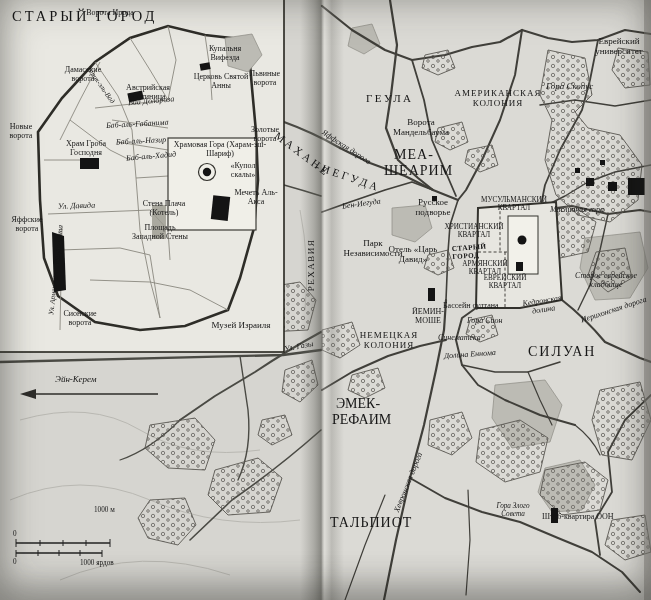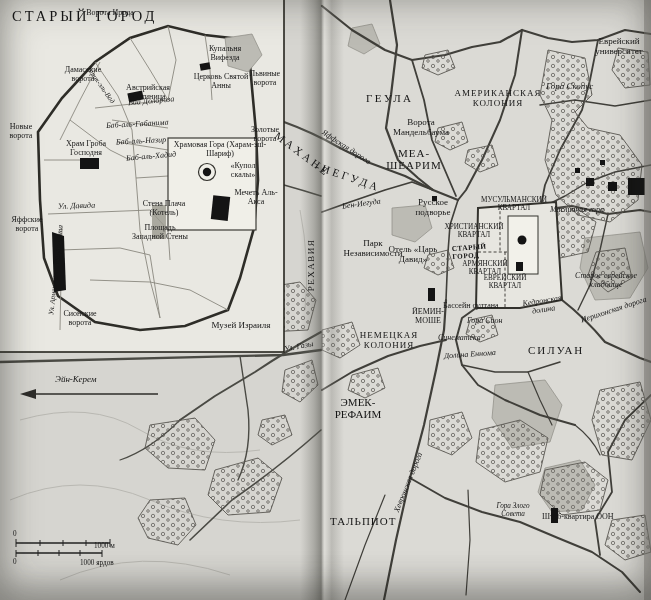--- a/index.html
+++ b/index.html
@@ -17,21 +17,21 @@
   .lbl{
     position:absolute;font-size:8px;line-height:1.12;color:#161616;
     white-space:normal;z-index:5;
   }
   .c{text-align:center}
   .it{font-style:italic}
   .b{font-weight:bold}
   .s7{font-size:7.2px}
   .s8{font-size:8px}
   .s9{font-size:9px}
-  .s10{font-size:11px}
+  .s10{font-size:14px}
   .s11{font-size:11px}
   .s12{font-size:11px;letter-spacing:2.5px}
   .ls1{letter-spacing:1px}
   .ls2{letter-spacing:2px}
   .title-inset{font-size:14.5px;letter-spacing:3px;}
   .title-city{font-size:20px;letter-spacing:4px;}
   .rot{transform-origin:50% 50%;}
 </style>
 </head>
 <body>
@@ -263,21 +263,21 @@
 <div class="lbl it rot c" style="left:0px;top:266px;width:112px;transform:rotate(-84deg);font-size:7.2px;">Ул. Армянского патриархата</div>
 <div class="lbl c" style="left:52px;top:310px;width:56px;">Сионские ворота</div>
 
 <div class="lbl s11 rot" style="left:268px;top:152px;width:80px;transform:rotate(37deg);letter-spacing:3px;">МАХАНЕ</div>
 <div class="lbl s11 rot" style="left:314px;top:172px;width:76px;transform:rotate(19deg);letter-spacing:3px;">-ИЕГУДА</div>
 <div class="lbl s9 rot c" style="left:280px;top:260px;width:62px;transform:rotate(-90deg);letter-spacing:1.5px;">РЕХАВИЯ</div>
 <div class="lbl c s9" style="left:210px;top:320px;width:62px;">Музей Израиля</div>
 <div class="lbl it rot" style="left:284px;top:341px;width:48px;transform:rotate(-11deg);">Ул. Газы</div>
 <div class="lbl it s9" style="left:55px;top:374px;width:90px;">Эйн-Керем</div>
 <div class="lbl s7" style="left:13px;top:530px;">0</div>
-<div class="lbl s7" style="left:94px;top:542px;">1000 м</div>
+<div class="lbl s7" style="left:94px;top:506px;">1000 м</div>
 <div class="lbl s7" style="left:13px;top:558px;">0</div>
 <div class="lbl s7" style="left:80px;top:559px;">1000 ярдов</div>
 
 <div class="lbl s12" style="left:366px;top:92px;width:80px;">ГЕУЛА</div>
 <div class="lbl it rot" style="left:316px;top:148px;width:74px;transform:rotate(33deg);">Яффская дорога</div>
 <div class="lbl c s9 ls1" style="left:450px;top:88px;width:96px;">АМЕРИКАНСКАЯ КОЛОНИЯ</div>
 <div class="lbl c s9" style="left:381px;top:117px;width:80px;">Ворота Мандельбаума</div>
 <div class="lbl c s10 ls1" style="left:384px;top:147px;width:60px;">МЕА-ШЕАРИМ</div>
 <div class="lbl c s9" style="left:584px;top:36px;width:70px;">Еврейский университет</div>
 <div class="lbl it s9" style="left:546px;top:81px;width:60px;">Гора Скопус</div>

